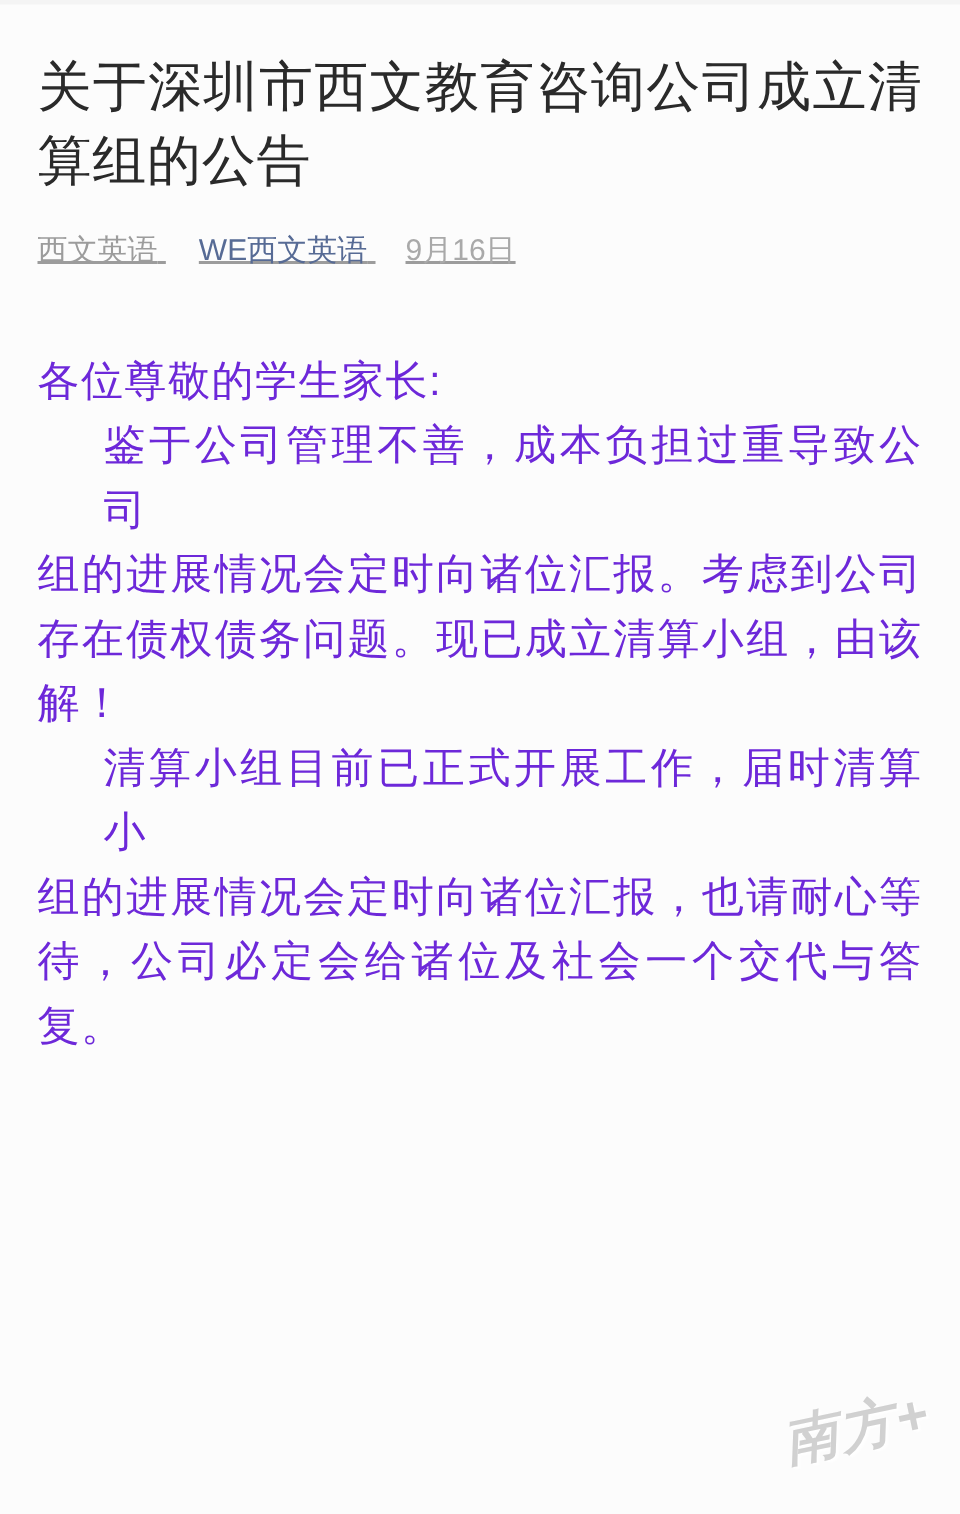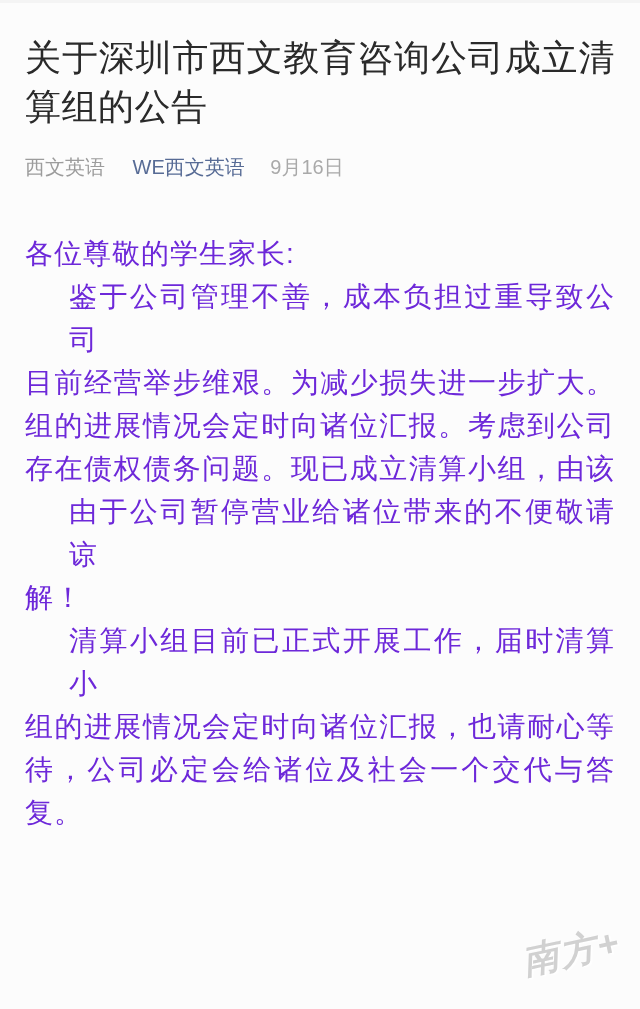--- a/index.html
+++ b/index.html
@@ -29,20 +29,21 @@
     font-weight: 400;
     color: #2a2a2a;
     text-align: justify;
   }
   .byline {
     margin-top: 23px;
     font-size: 20px;
     line-height: 27px;
     color: #9c9c9c;
     white-space: nowrap;
+    text-decoration: underline;
   }
   .byline .account {
     color: #576b95;
     margin-left: 22px;
     cursor: pointer;
   }
   .byline .pub-date {
     color: #a9a9a9;
     margin-left: 20px;
   }
@@ -93,24 +94,22 @@
 
   <div class="byline">
     <span class="author">西文英语</span>
     <span class="account">WE西文英语</span>
     <span class="pub-date">9月16日</span>
   </div>
 
   <div class="content" id="content">
       <div class="line">各位尊敬的学生家长:</div>
       <div class="line indent fill">鉴于公司管理不善，成本负担过重导致公司</div>
-      <div class="line fill">目前经营举步维艰。为减少损失进一步扩大。</div>
       <div class="line fill">组的进展情况会定时向诸位汇报。考虑到公司</div>
       <div class="line fill">存在债权债务问题。现已成立清算小组，由该</div>
-      <div class="line indent fill">由于公司暂停营业给诸位带来的不便敬请谅</div>
       <div class="line">解！</div>
       <div class="line indent fill">清算小组目前已正式开展工作，届时清算小</div>
       <div class="line fill">组的进展情况会定时向诸位汇报，也请耐心等</div>
       <div class="line fill">待，公司必定会给诸位及社会一个交代与答</div>
       <div class="line">复。</div>
     </div>
 
 </div>
 
 <div class="watermark">南方+</div>

